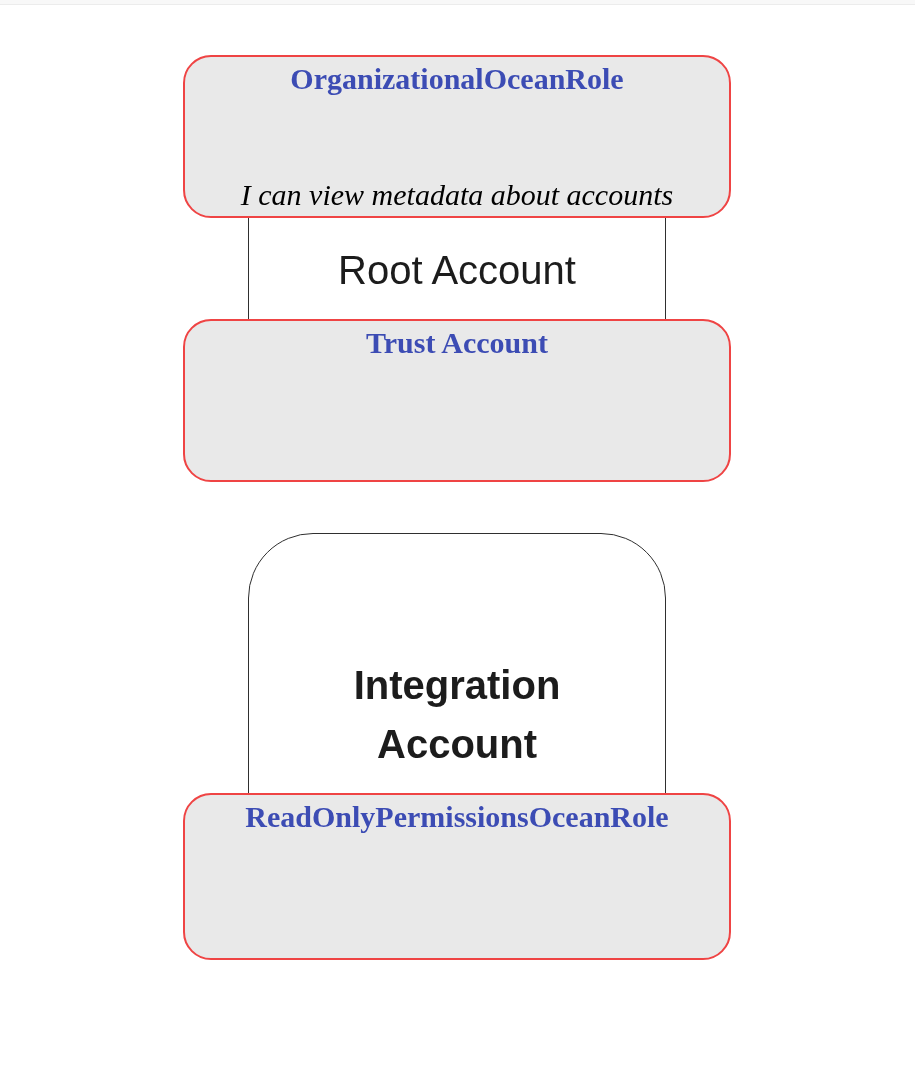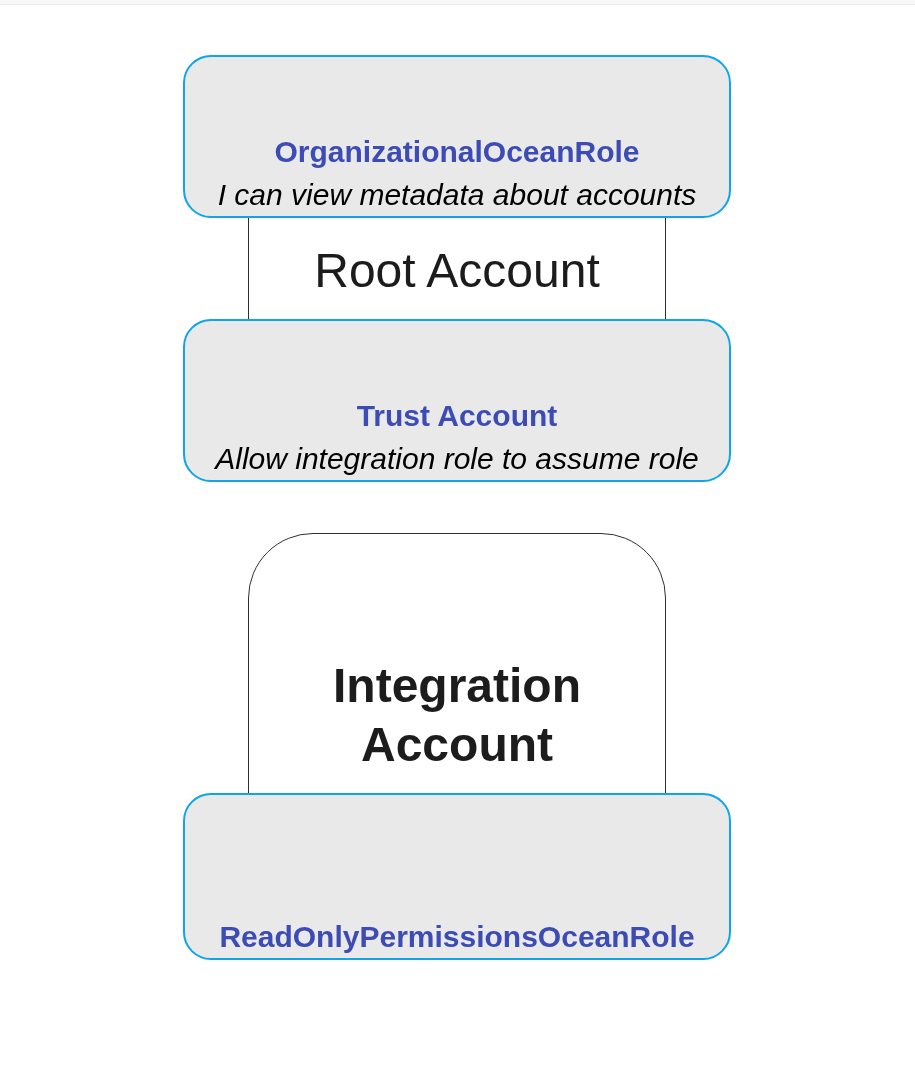--- a/index.html
+++ b/index.html
@@ -61,42 +61,43 @@
     display: flex;
     align-items: center;
     justify-content: center;
     text-align: center;
   }
   .cluster-integration .cluster-label .wrap-constraint {
     display: inline-block;
     width: 320px;
   }
   .cluster-label {
-    font-size: 48px;
+    font-size: 40px;
     line-height: 59px;
     color: #1c1c1c;
     white-space: nowrap;
   }
   .cluster-integration .cluster-label {
     white-space: normal;
   }
   
   .node {
     position: absolute;
     left: 183px;
     width: 548px;
     background: #e9e9e9;
-    border: 2px solid #0ea5e9;
+    border: 2px solid #ef4444;
     border-radius: 28px;
     box-sizing: border-box;
     display: flex;
     flex-direction: column;
     align-items: center;
-    justify-content: flex-end;
+    justify-content: space-between;
     text-align: center;
+    font-family: Liberation Serif, serif;
   }
   .node-org      { top: 55px;  height: 163px; }
   .node-trust    { top: 319px; height: 163px; }
   .node-readonly { top: 793px; height: 167px; }
   .node-title {
     font-size: 30px;
     line-height: 43px;
     font-weight: bold;
     color: #3c4cb4;
     white-space: nowrap;
@@ -120,21 +121,20 @@
     <div class="cluster-label">Root Account</div>
   </section>
 
   <div class="node node-org">
     <div class="node-title">OrganizationalOceanRole</div>
     <div class="node-desc">I can view metadata about accounts</div>
   </div>
 
   <div class="node node-trust">
     <div class="node-title">Trust Account</div>
-    <div class="node-desc">Allow integration role to assume role</div>
   </div>
 
   <section class="cluster cluster-integration">
     <div class="cluster-label">
       <span class="wrap-constraint">Integration Account</span>
     </div>
   </section>
 
   <div class="node node-readonly">
     <div class="node-title">ReadOnlyPermissionsOceanRole</div>

